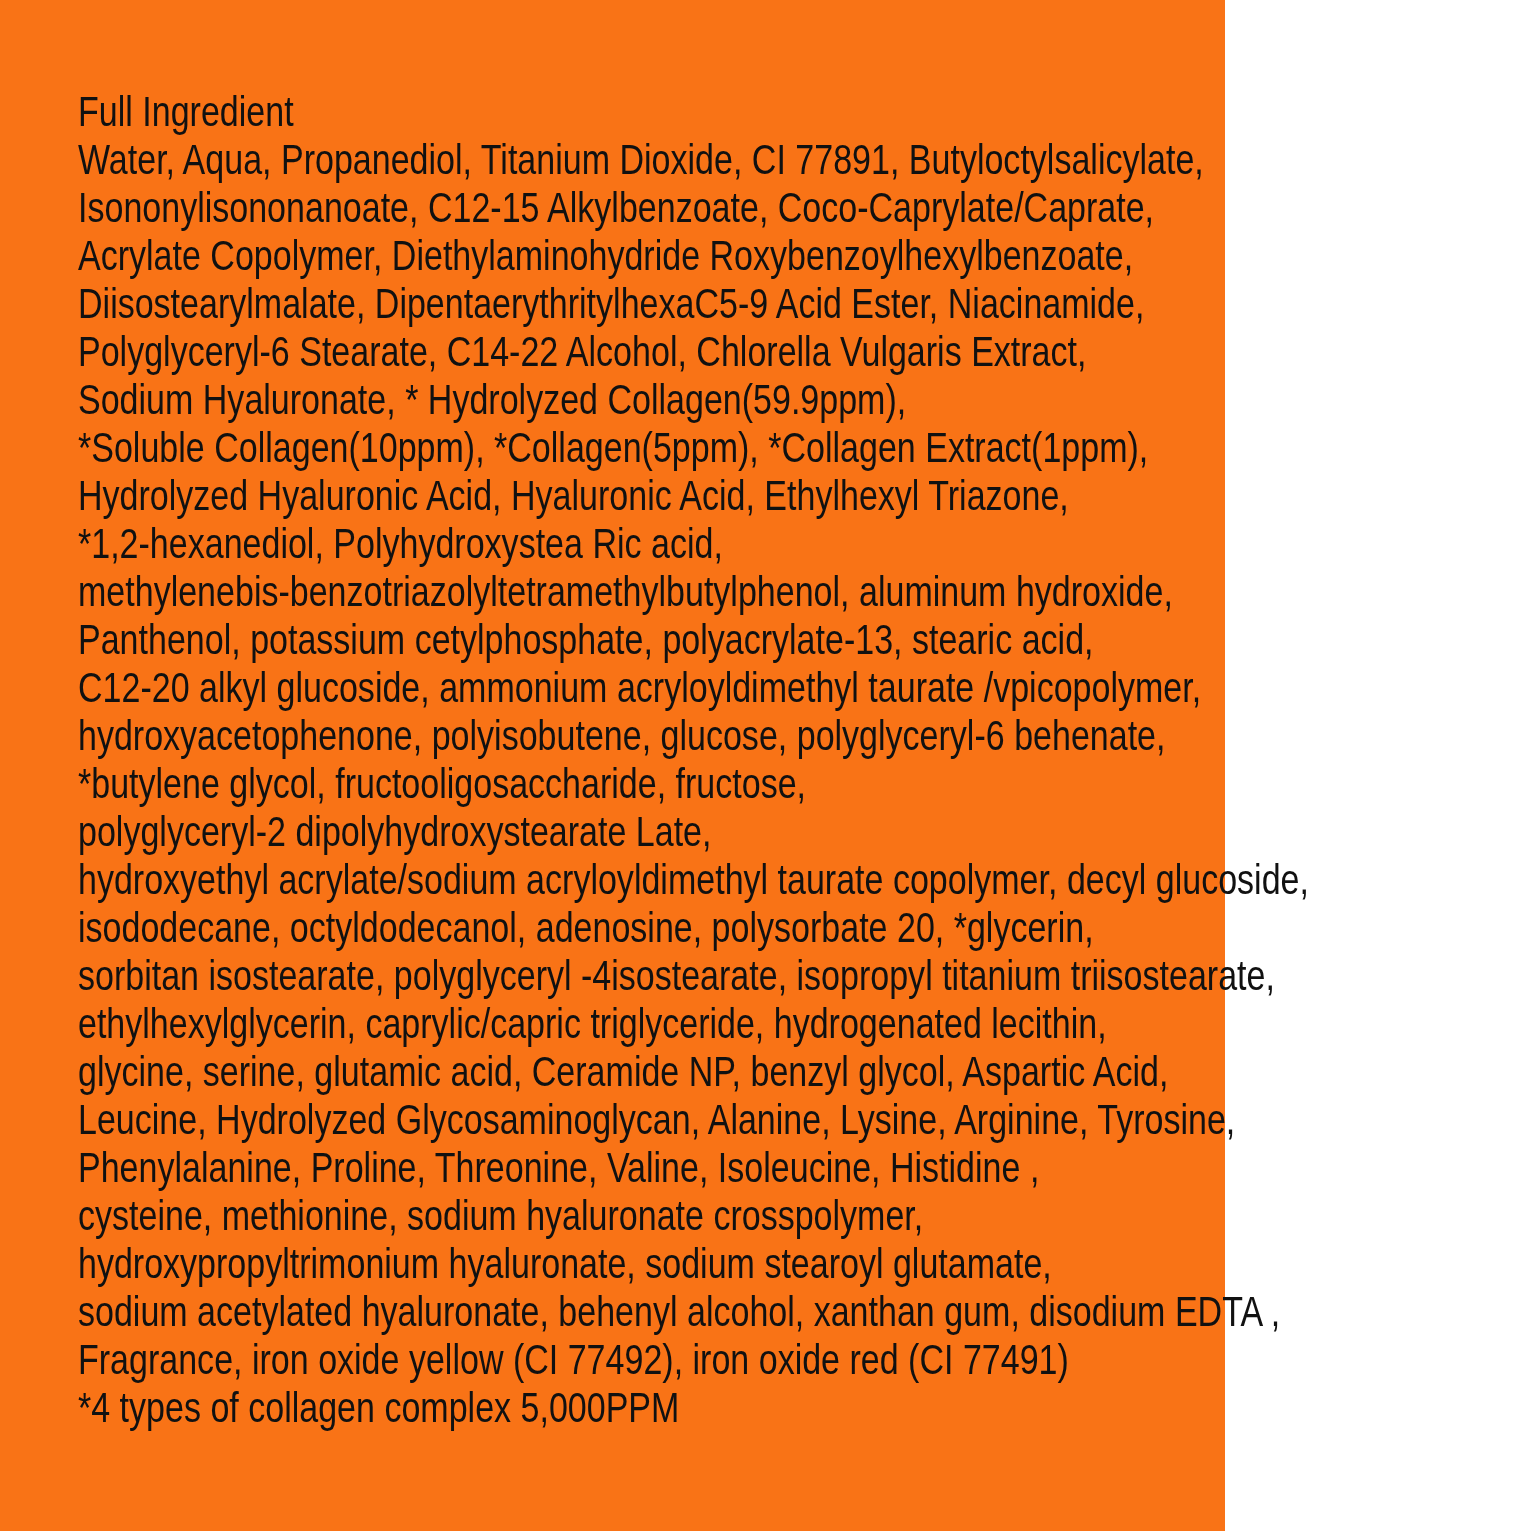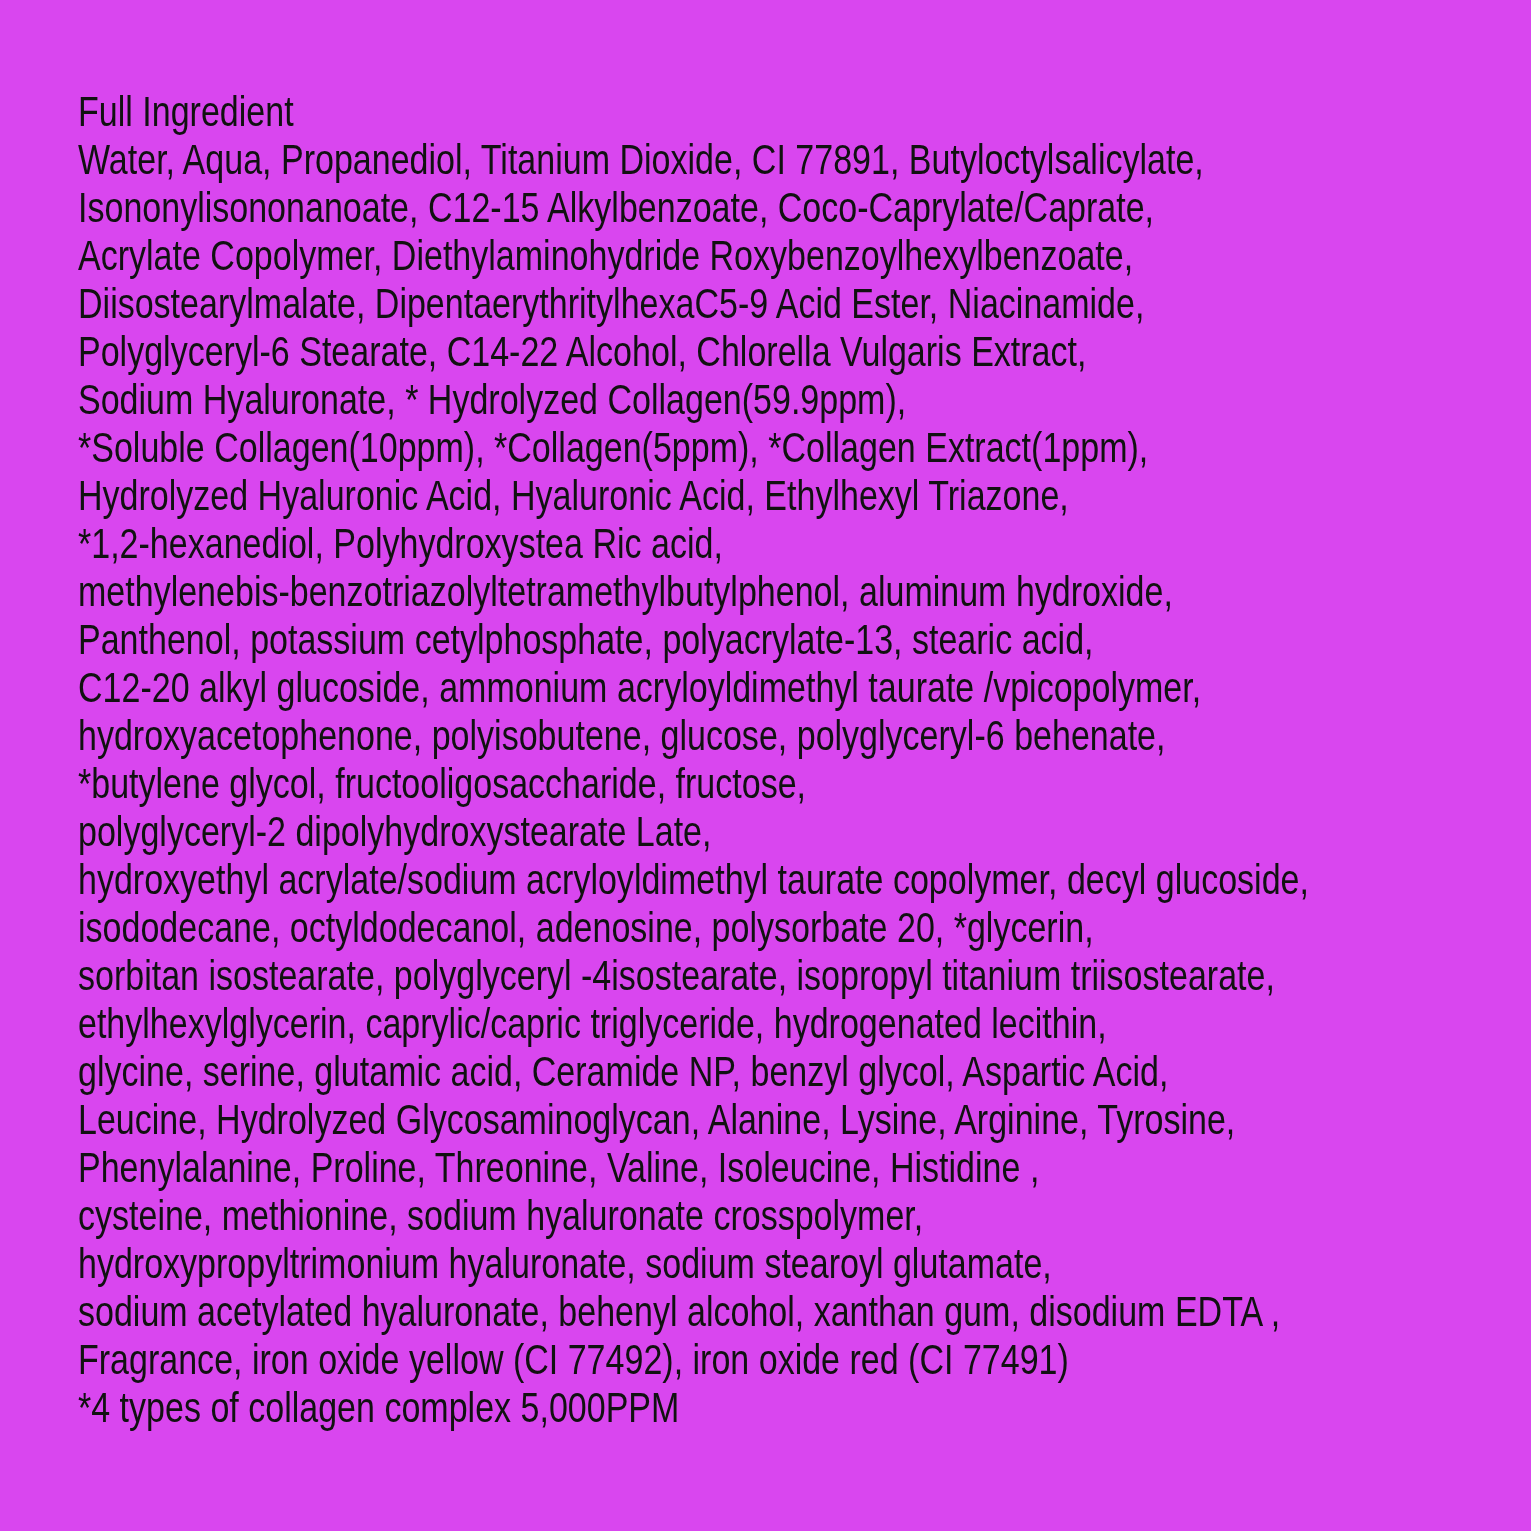--- a/index.html
+++ b/index.html
@@ -5,23 +5,23 @@
   html, body {
     margin: 0;
     padding: 0;
     background: #ffffff;
     width: 1531px;
     height: 1531px;
     overflow: hidden;
   }
   .page {
     position: relative;
-    width: 1531px;
+    width: 1225px;
     height: 1531px;
-    background: #d946ef;
+    background: #f97316;
   }
   .textblock {
     position: absolute;
     left: 78px;
     top: 88px;
     transform: scaleX(0.81);
     transform-origin: left top;
     font-family: "Liberation Sans", "DejaVu Sans", sans-serif;
     font-size: 42px;
     line-height: 48px;

